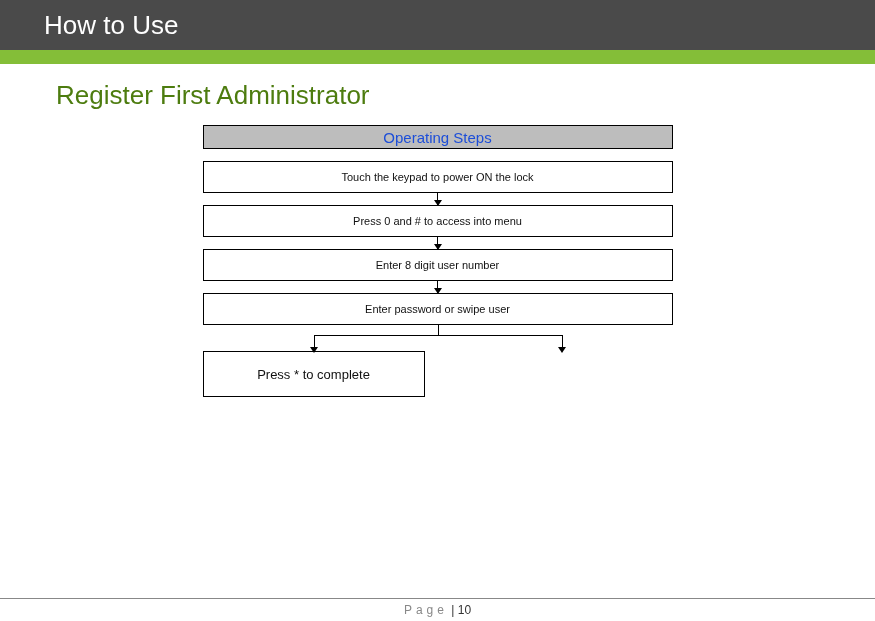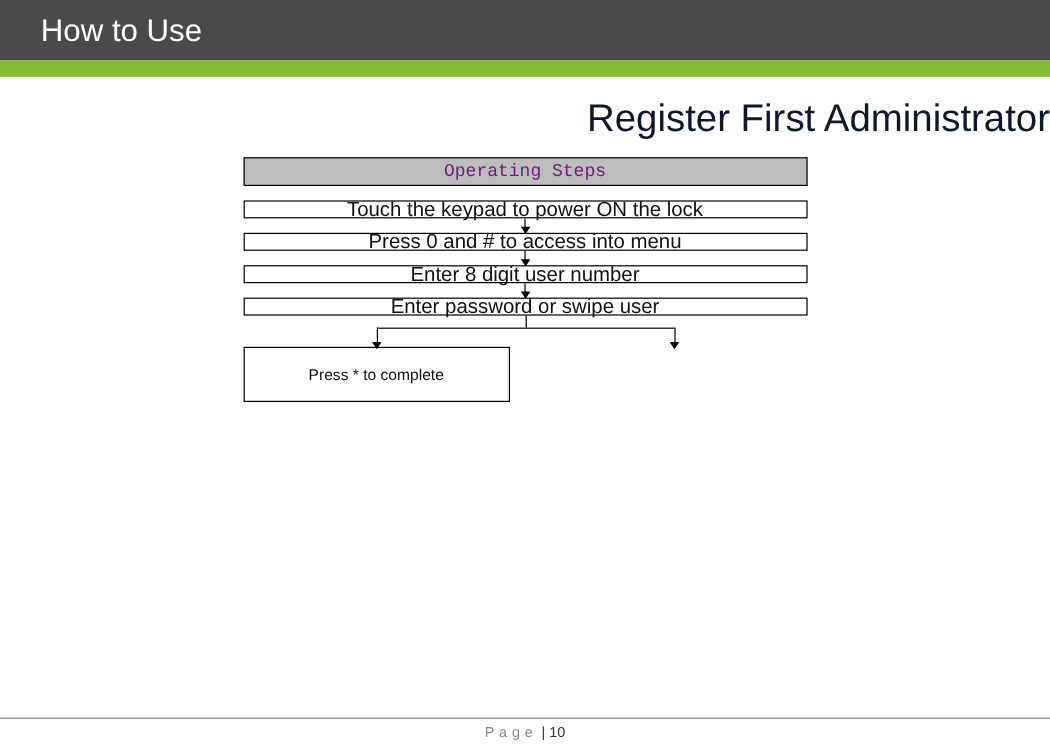--- a/index.html
+++ b/index.html
@@ -1,37 +1,36 @@
 <!DOCTYPE html>
 <html><head>
 <meta charset="utf-8">
 <style>
   * { box-sizing: border-box; }
   html, body { margin: 0; padding: 0; font-family: Arial, Helvetica, sans-serif; background: #fff; }
   .page { width: 875px; height: 621px; position: relative; background: #fff; }
   .topbar {
     width: 100%; height: 50px; background: #4a4a4a; display: flex; align-items: center;
-    padding-left: 34px;
+    padding-left: 44px;
   }
   .topbar-title { color: #fff; font-size: 26px; font-weight: 400; }
   .greenbar { width: 100%; height: 14px; background: #84be38; }
   .section-title {
-    color: #0f172a; font-size: 32px; margin: 16px 0 14px 56px; font-weight: 400; text-align: right;
+    color: #4d7c0f; font-size: 26px; margin: 16px 0 14px 56px; font-weight: 400;
   }
   .diagram {
     width: 470px; margin: 0 auto;
   }
   .ops-header {
     height: 24px; background: #bdbdbd; border: 1px solid #000; font-size: 15px;
     display: flex; align-items: center; justify-content: center; font-weight: 400;
-    color: #701a75;
-    font-family: Liberation Mono, monospace;
+    color: #1d4ed8;
   }
   .big-box {
-    width: 470px; height: 15px; border: 1px solid #000; font-size: 17px;
+    width: 470px; height: 32px; border: 1px solid #000; font-size: 11px;
     display: flex; align-items: center; justify-content: center; color: #111;
     margin-top: 12px;
   }
   .arrow-down {
     display: flex; justify-content: center; height: 12px; position: relative;
   }
   .arrow-down .stem {
     width: 1px; height: 12px; background: #000;
   }
   .arrow-down .head {

